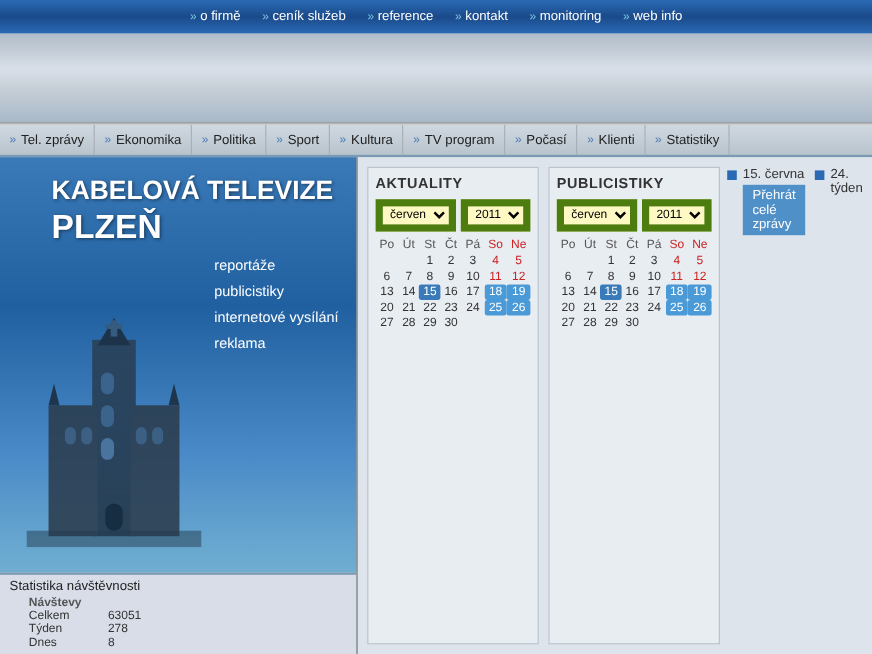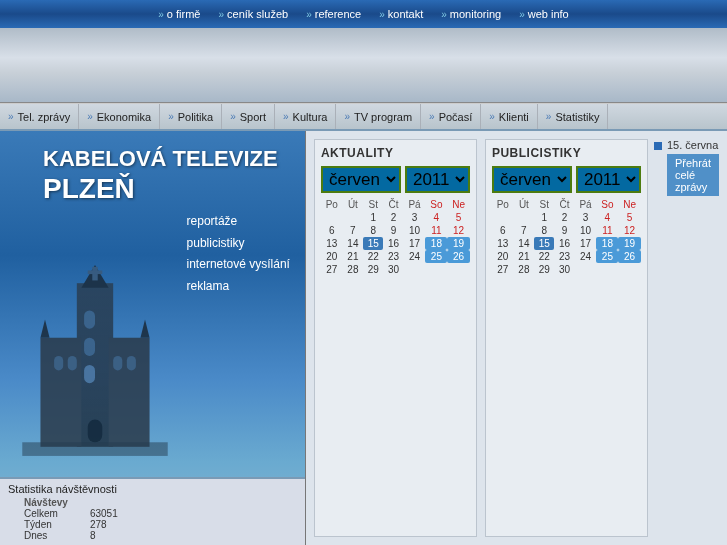--- a/index.html
+++ b/index.html
@@ -174,24 +174,24 @@
       margin-bottom: 6px;
       letter-spacing: 0.5px;
     }
     .cal-controls {
       display: flex;
       gap: 4px;
       margin-bottom: 5px;
       align-items: center;
     }
     .cal-controls select {
-      font-size: 17px;
+      font-size: 10px;
       padding: 1px 2px;
-      border: 2px solid #4d7c0f;
-      background: #0369a1;
+      border: 6px solid #4d7c0f;
+      background: #fef9c3;
       cursor: pointer;
     }
 
     .cal-grid {
       width: 100%;
       border-collapse: collapse;
       font-size: 10px;
     }
     .cal-grid th {
       text-align: center;
@@ -547,16 +547,24 @@
     <div id="news-row">
       <div class="news-section">
         <div class="news-item">
           <div class="news-bullet"></div>
           <div>
             <div class="news-text">15. června</div>
             <div class="news-link">Přehrát celé zprávy</div>
           </div>
         </div>
       </div>
+      <div class="news-section">
+        <div class="news-item">
+          <div class="news-bullet"></div>
+          <div>
+            <div class="news-text">24. týden</div>
+          </div>
+        </div>
+      </div>
     </div>
   </div>
 
 </div>
 
 </body></html>

